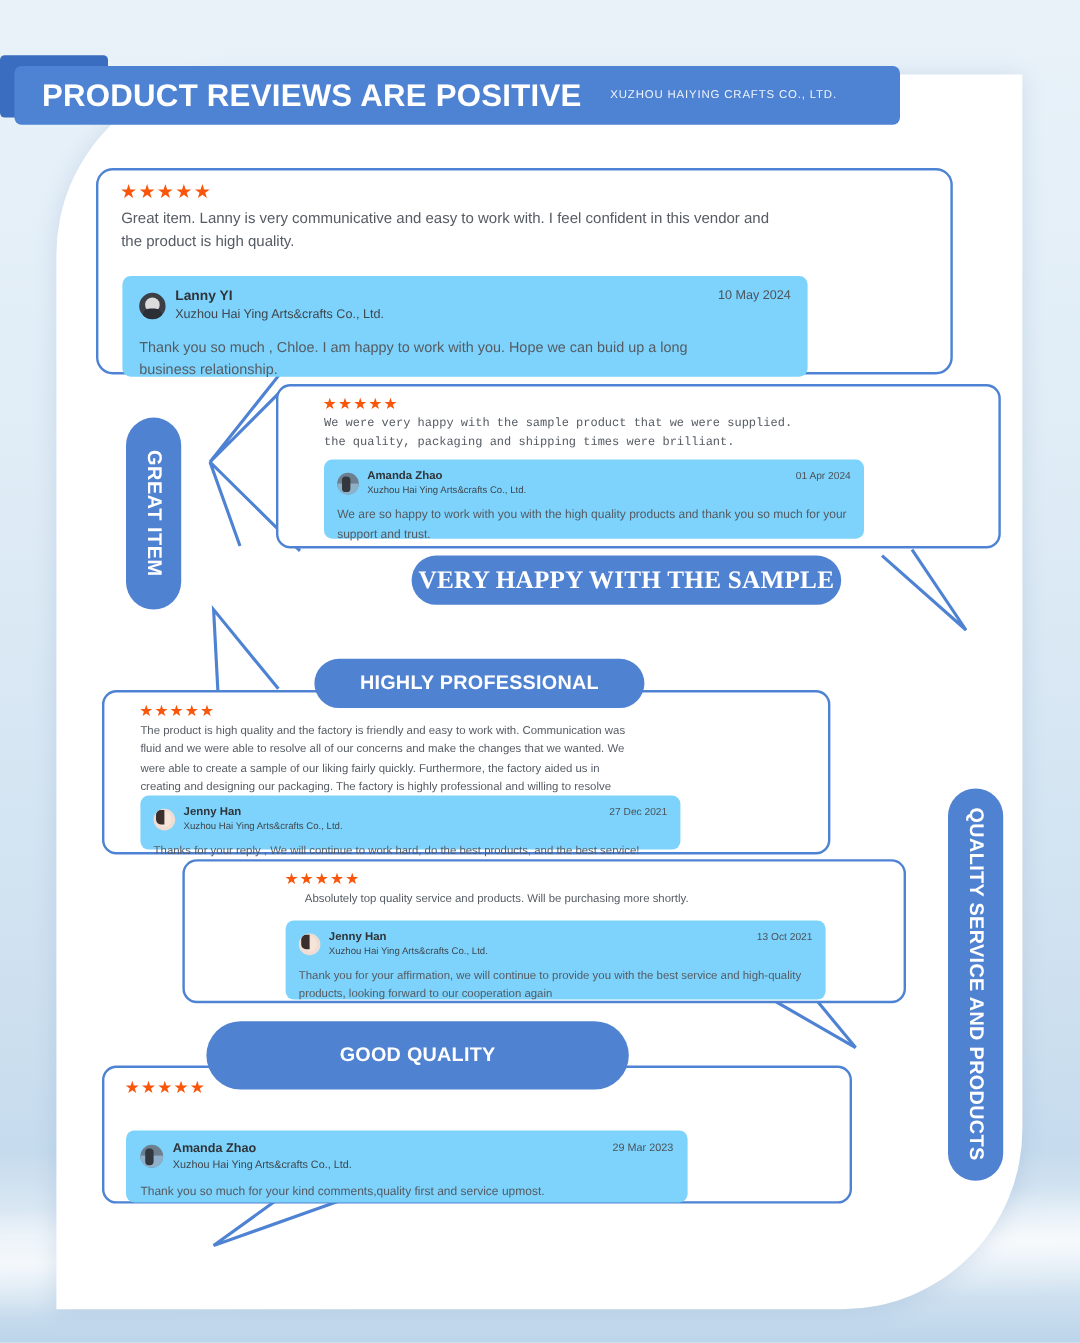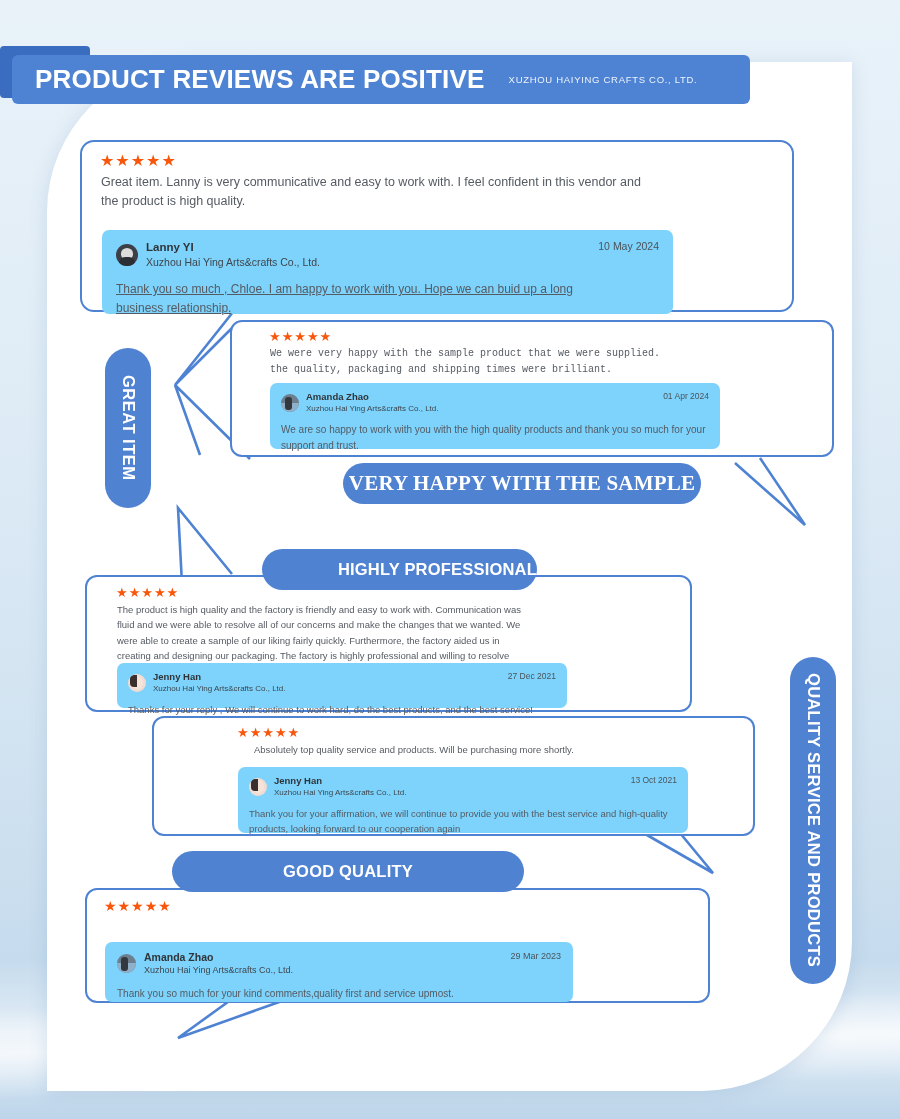--- a/index.html
+++ b/index.html
@@ -83,21 +83,21 @@
       <div class="av" style="width:22px;height:22px;background:#3c3f46;">
         <i style="left:5px;top:4px;width:12px;height:11px;border-radius:50% 50% 40% 40%;background:#dcdcdc;"></i>
         <i style="left:3px;top:13px;width:16px;height:9px;border-radius:6px 6px 0 0;background:#2b2e34;"></i>
       </div>
       <div style="margin-left:8px;">
         <div class="nm" style="font-size:11.5px;">Lanny YI</div>
         <div class="co" style="font-size:10.5px;margin-top:2px;">Xuzhou Hai Ying Arts&amp;crafts Co., Ltd.</div>
       </div>
       <div class="dt" style="font-size:10.5px;align-self:flex-start;">10 May 2024</div>
     </div>
-    <div class="rtxt" style="margin-top:10px;width:500px;font-size:12px;line-height:1.55;text-decoration:underline;">Thank you so much , Chloe. I am happy to work with you. Hope we can buid up a long business relationship.</div>
+    <div class="rtxt" style="margin-top:10px;width:500px;font-size:12px;line-height:1.55;">Thank you so much , Chloe. I am happy to work with you. Hope we can buid up a long business relationship.</div>
   </div>
 </div>
 
 <div class="card" style="left:230px;top:320px;width:604px;height:137px;border-radius:12px;">
   <div class="stars" style="position:absolute;left:37px;top:8px;font-size:13px;">★★★★★</div>
   <div class="rvw" style="position:absolute;left:38px;top:24px;width:410px;font-size:10px;line-height:1.6;font-family:Liberation Mono, monospace;">We were very happy with the sample product that we were supplied. the quality, packaging and shipping times were brilliant.</div>
   <div class="reply" style="position:absolute;left:38px;top:61px;width:450px;height:66px;padding:8px 11px;">
     <div class="rhead">
       <div class="av" style="width:18px;height:18px;background:#6d7f8e;">
         <i style="left:0;top:9px;width:18px;height:9px;background:#8fb0c9;"></i>
@@ -170,23 +170,23 @@
 </div>
 
 <div class="pill pillv" style="left:105px;top:348px;width:46px;height:160px;font-size:16.5px;letter-spacing:.5px;">
   <span>GREAT ITEM</span>
 </div>
 
 <div class="pill" style="left:343px;top:463px;width:358px;height:41px;font-size:21px;letter-spacing:.2px;font-family:Liberation Serif, serif;">
   <span>VERY HAPPY WITH THE SAMPLE</span>
 </div>
 
-<div class="pill" style="left:262px;top:549px;width:275px;height:41px;font-size:16.5px;letter-spacing:.2px;justify-content:flex-end;">
+<div class="pill" style="left:262px;top:549px;width:275px;height:41px;font-size:16.5px;letter-spacing:.2px;">
   <span>HIGHLY PROFESSIONAL</span>
 </div>
 
 <div class="pill pillv" style="left:790px;top:657px;width:46px;height:327px;font-size:16.5px;letter-spacing:.3px;">
   <span>QUALITY SERVICE AND PRODUCTS</span>
 </div>
 
-<div class="pill" style="left:172px;top:851px;width:352px;height:41px;font-size:16.5px;letter-spacing:.2px;">
+<div class="pill" style="left:172px;top:851px;width:352px;height:57px;font-size:16.5px;letter-spacing:.2px;">
   <span>GOOD QUALITY</span>
 </div>
 
 </body></html>

